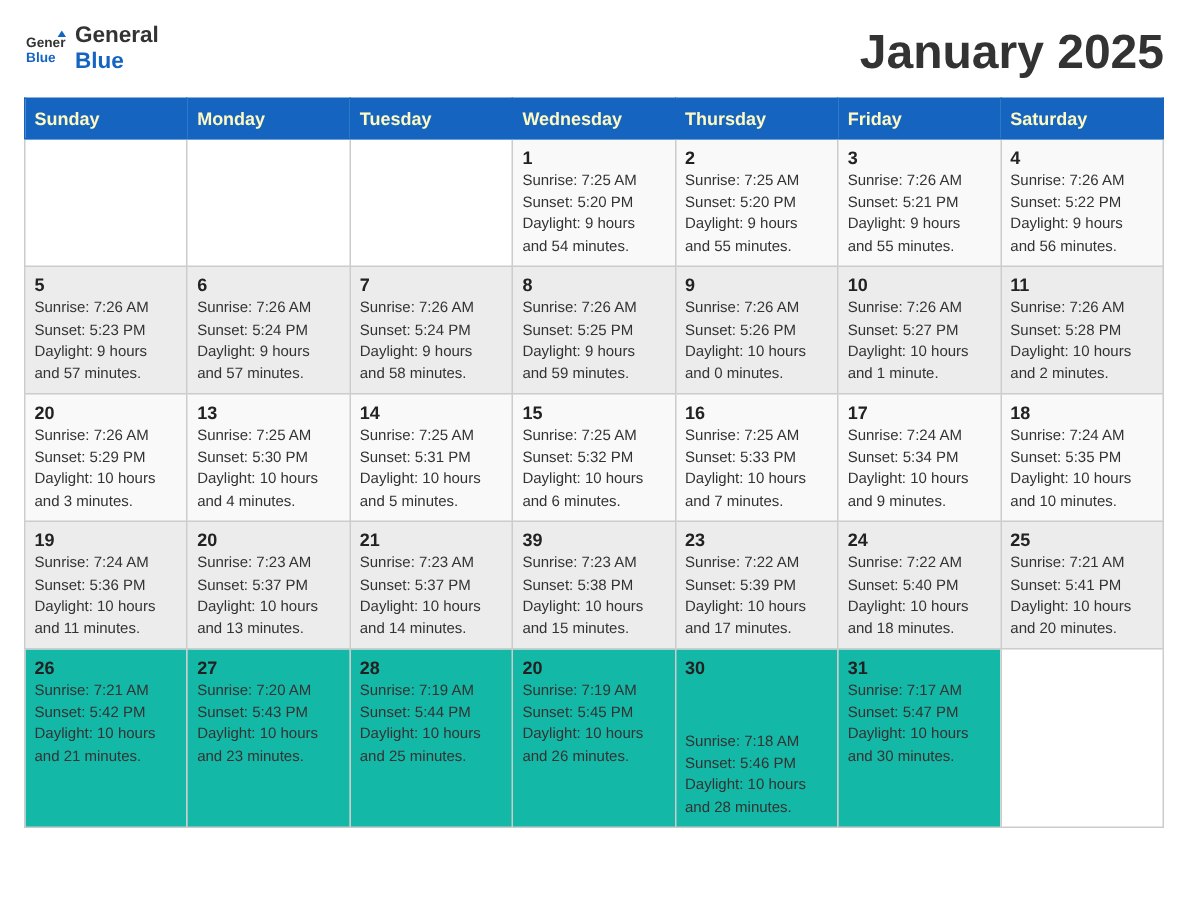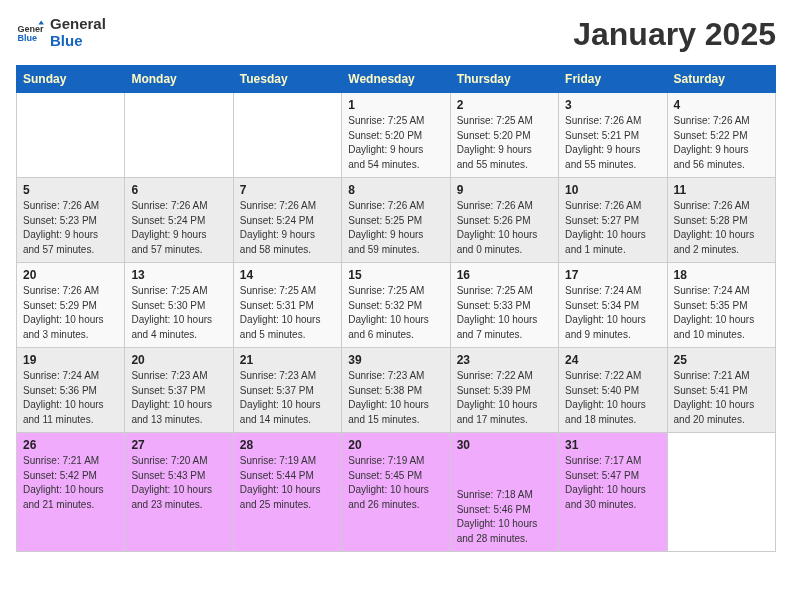--- a/index.html
+++ b/index.html
@@ -74,21 +74,21 @@
     }
     .day-info {
       color: #333;
       font-size: 10px;
       line-height: 1.45;
     }
     td.empty {
       background: #fff !important;
     }
     tbody tr:last-child td {
-      background: #f0abfc;
+      background: #14b8a6;
     }
   </style>
 </head>
 <body>
 
 <div class="header-area">
   <div class="logo-area">
     <svg class="logo-icon" viewBox="0 0 40 40" xmlns="http://www.w3.org/2000/svg">
       <text x="2" y="18" font-size="13" font-weight="bold" fill="#333" font-family="Arial">General</text>
       <text x="2" y="32" font-size="13" font-weight="bold" fill="#1565c0" font-family="Arial">Blue</text>

